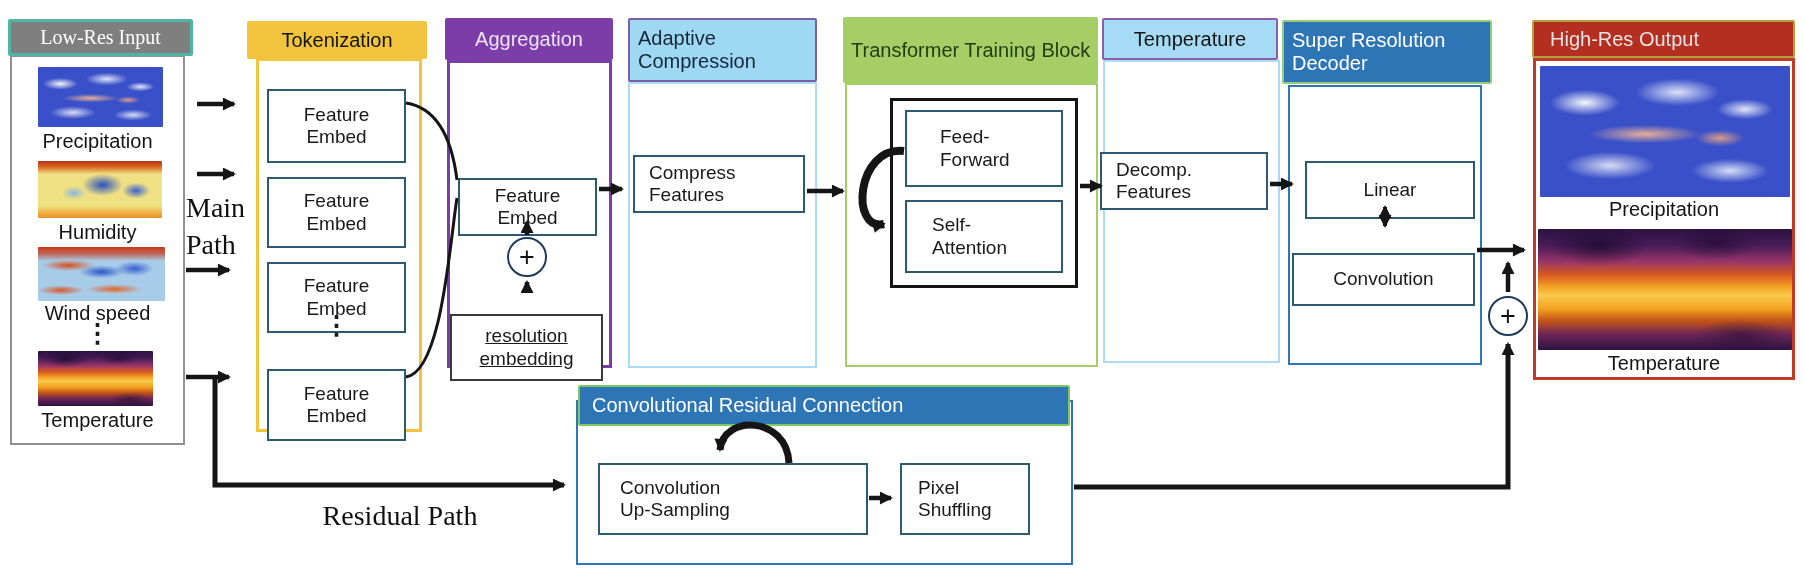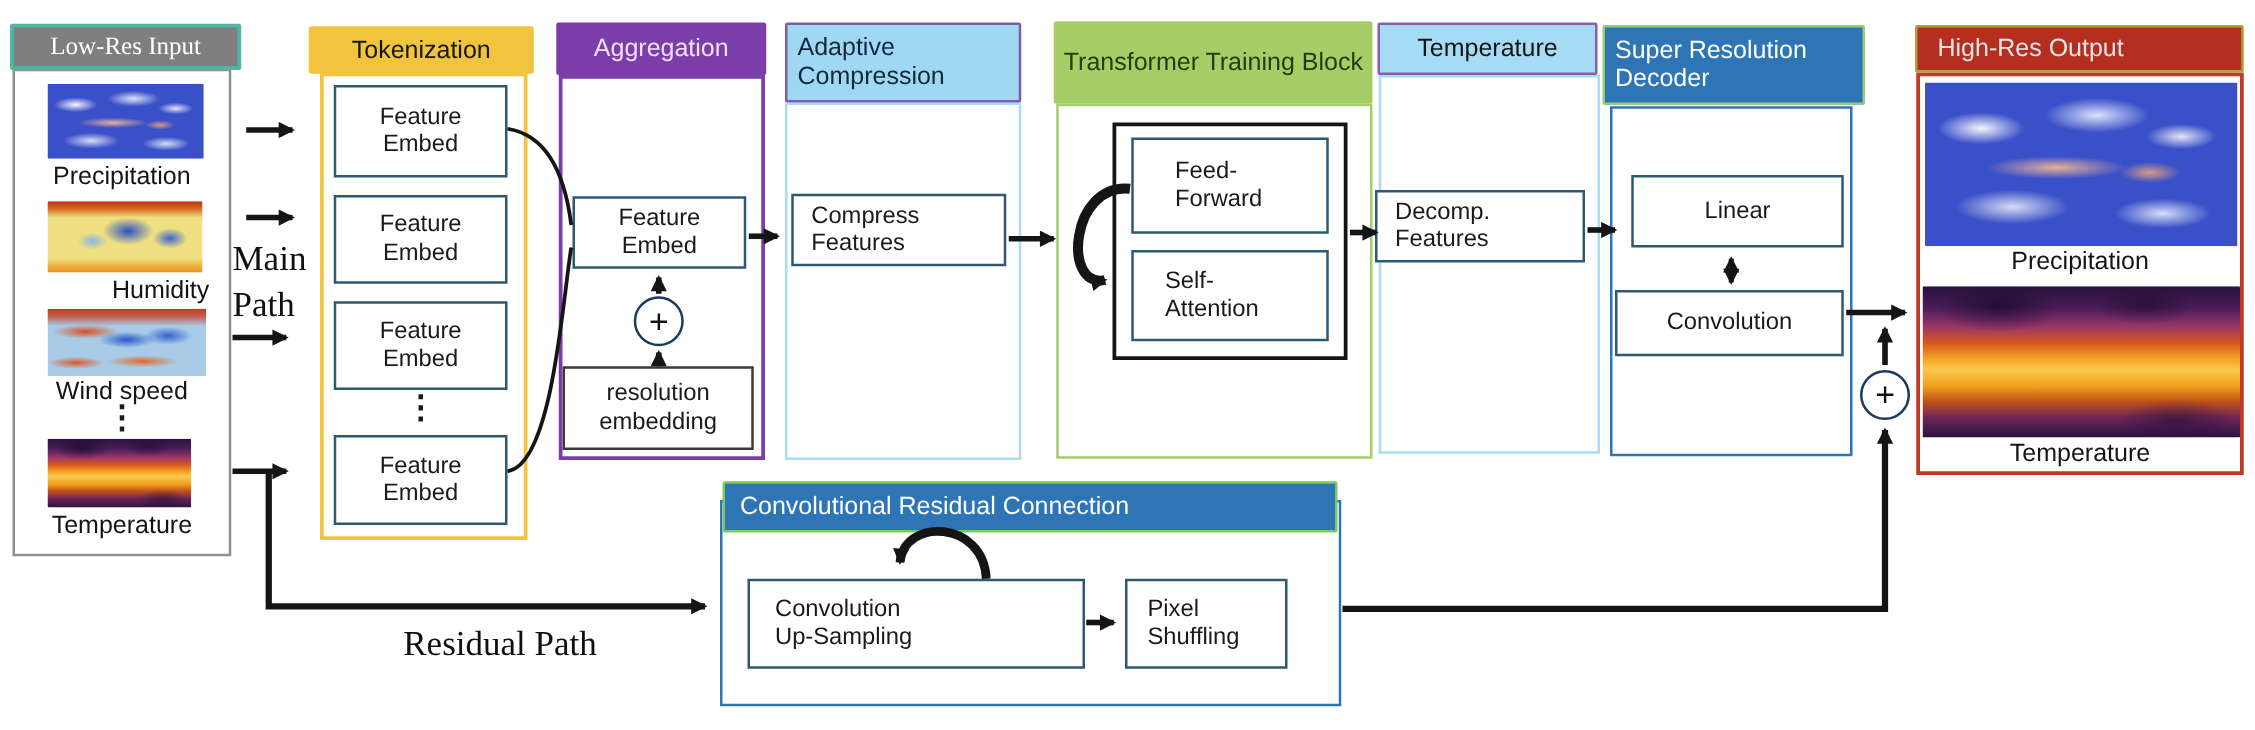--- a/index.html
+++ b/index.html
@@ -7,21 +7,21 @@
           font-family:"Liberation Sans",sans-serif;color:#1a1a1a;}
   .abs{position:absolute;box-sizing:border-box;}
   
   .hdr{display:flex;align-items:center;font-size:20px;line-height:1.15;border-radius:2px;z-index:6;}
   .hdr.center{justify-content:center;text-align:center;}
   
   .frame{background:#fff;z-index:1;}
   
   .ibox{background:#fff;border:2.5px solid #2d5a71;display:flex;align-items:center;
         font-size:19px;line-height:1.18;z-index:4;}
-  .ibox.center{justify-content:center;text-align:center;}
+  .ibox.center{justify-content:center;text-align:center;margin-top:21px;}
   .ibox .tw{display:block;}
   
   .plus{width:40px;height:40px;border:2.5px solid #1e3a5c;border-radius:50%;background:#fff;
         display:flex;align-items:center;justify-content:center;font-size:27px;font-weight:400;
         color:#111;z-index:5;line-height:1;}
   .caption{font-size:20px;text-align:center;z-index:4;color:#141414;}
   .dots{font-size:26px;font-weight:600;text-align:center;line-height:1;z-index:4;color:#1a1a1a;}
   .seriflbl{font-family:"Liberation Serif",serif;font-size:28px;color:#101010;z-index:4;}
   
   .map{z-index:3;border-radius:1px;}
@@ -61,21 +61,21 @@
 
 <div id="canvas">
 
   <div class="abs frame" style="left:10px;top:55px;width:175px;height:390px;border:2px solid #909090;"></div>
   <div class="abs hdr center" style="left:8px;top:19px;width:185px;height:37px;background:#7F7F7F;border:3px solid #50B5A5;color:#fff;font-family:Liberation Serif, serif;">
     <span>Low-Res Input</span>
   </div>
   <div class="abs map map-precip" style="left:38px;top:67px;width:125px;height:60px;"></div>
   <div class="abs caption" style="left:10px;top:130px;width:175px;">Precipitation</div>
   <div class="abs map map-humidity" style="left:38px;top:161px;width:124px;height:57px;"></div>
-  <div class="abs caption" style="left:10px;top:221px;width:175px;margin-left:31px;">Humidity</div>
+  <div class="abs caption" style="left:10px;top:221px;width:175px;">Humidity</div>
   <div class="abs map map-wind" style="left:38px;top:247px;width:127px;height:54px;"></div>
   <div class="abs caption" style="left:10px;top:302px;width:175px;">Wind speed</div>
   <div class="abs dots" style="left:10px;top:320px;width:175px;">⋮</div>
   <div class="abs map map-temp" style="left:38px;top:351px;width:115px;height:55px;"></div>
   <div class="abs caption" style="left:10px;top:409px;width:175px;">Temperature</div>
 
   <div class="abs seriflbl" style="left:186px;top:190px;width:82px;line-height:1.32;">Main Path</div>
   <div class="abs seriflbl" style="left:300px;top:500px;width:200px;text-align:center;">Residual Path</div>
 
   <div class="abs frame" style="left:256px;top:58px;width:166px;height:374px;border:3px solid #F2C43D;"></div>
@@ -100,21 +100,21 @@
   <div class="abs hdr center" style="left:445px;top:18px;width:168px;height:42px;background:#7B3DA8;color:#EFE2F7;">
     <span>Aggregation</span>
   </div>
   <div class="abs ibox center" style="left:458px;top:157px;width:139px;height:58px;">
     <span class="tw" style="width:80px;">Feature Embed</span>
   </div>
   <div class="abs plus" style="left:507px;top:237px;">
     <span>+</span>
   </div>
   <div class="abs ibox center" style="left:450px;top:293px;width:153px;height:67px;border:2px solid #3a3a3a;">
-    <span class="tw" style="width:120px;">resolution embedding</span>
+    <span class="tw" style="width:120px;text-decoration:underline;">resolution embedding</span>
   </div>
 
   <div class="abs frame" style="left:628px;top:82px;width:189px;height:286px;border:2px solid #ABDCF5;"></div>
   <div class="abs hdr" style="left:628px;top:18px;width:189px;height:64px;background:#9FD8F2;border:2px solid #7C5DA8;color:#14273D;padding-left:8px;">
     <span>Adaptive Compression</span>
   </div>
   <div class="abs ibox" style="left:633px;top:155px;width:172px;height:58px;padding-left:14px;">
     <span class="tw" style="width:110px;">Compress Features</span>
   </div>
 

